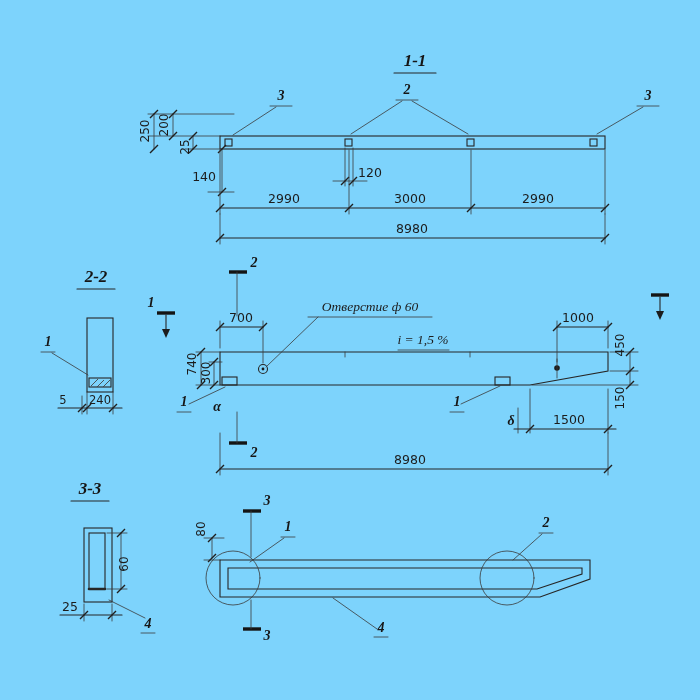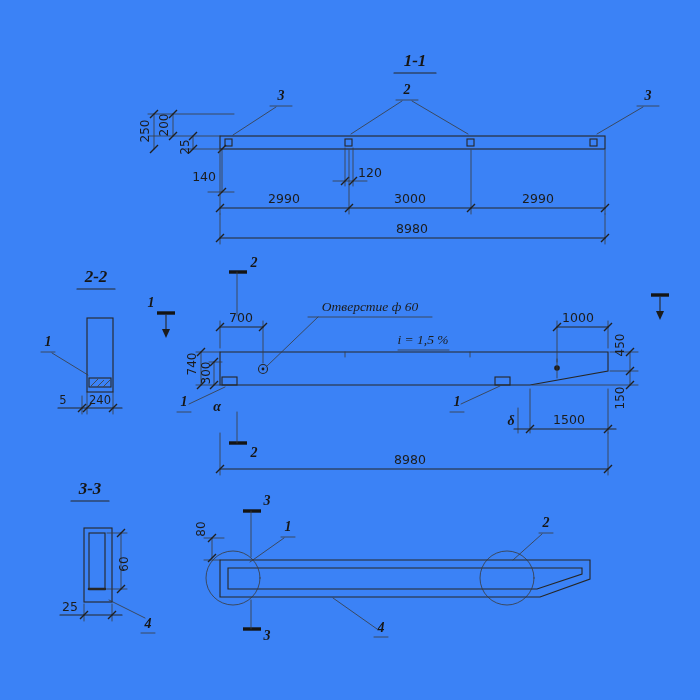--- a/index.html
+++ b/index.html
@@ -1,17 +1,17 @@
 <!DOCTYPE html>
 <html><head>
 <meta charset="utf-8">
 <style>
   html,body{margin:0;padding:0;background:#e9e9e9;}
   .stage{
-    width:700px;height:700px;background:#3b82f6;position:relative;
+    width:700px;height:700px;background:#7dd3fc;position:relative;
     font-family:"DejaVu Sans",sans-serif;overflow:hidden;
   }
   svg{display:block;}
   .ln{stroke:#262626;stroke-width:1.1;fill:none;stroke-linecap:round;}
   .thin{stroke:#3a3a3a;stroke-width:0.8;fill:none;stroke-linecap:round;}
   .thick{stroke:#141414;stroke-width:3.4;fill:none;stroke-linecap:butt;}
   .tick{stroke:#202020;stroke-width:1.4;fill:none;}
   .hatch{stroke:#444;stroke-width:0.9;fill:none;}
   .txt{font-family:"DejaVu Sans",sans-serif;font-size:12.5px;fill:#1c1c1c;}
   .txt-sm{font-size:11.5px;}

